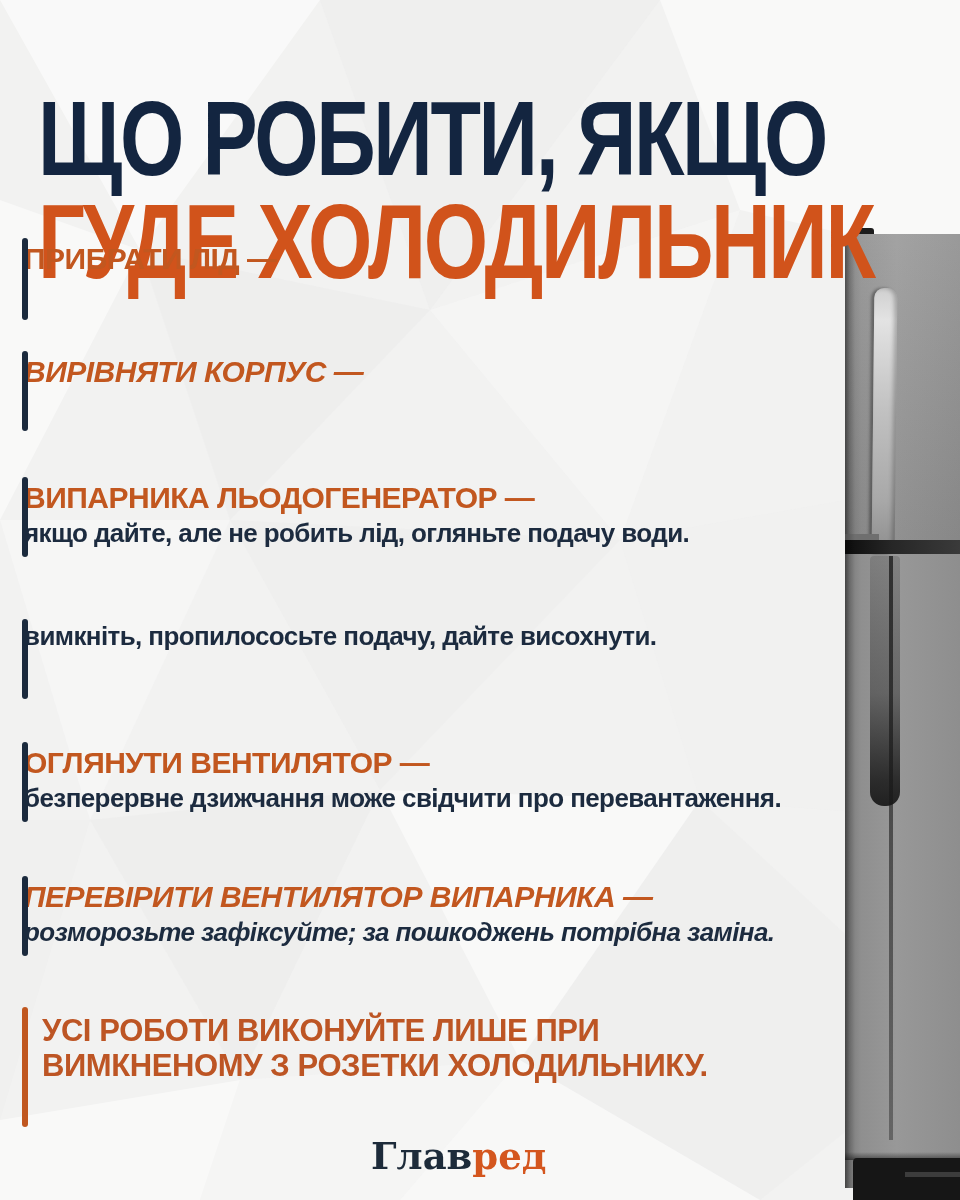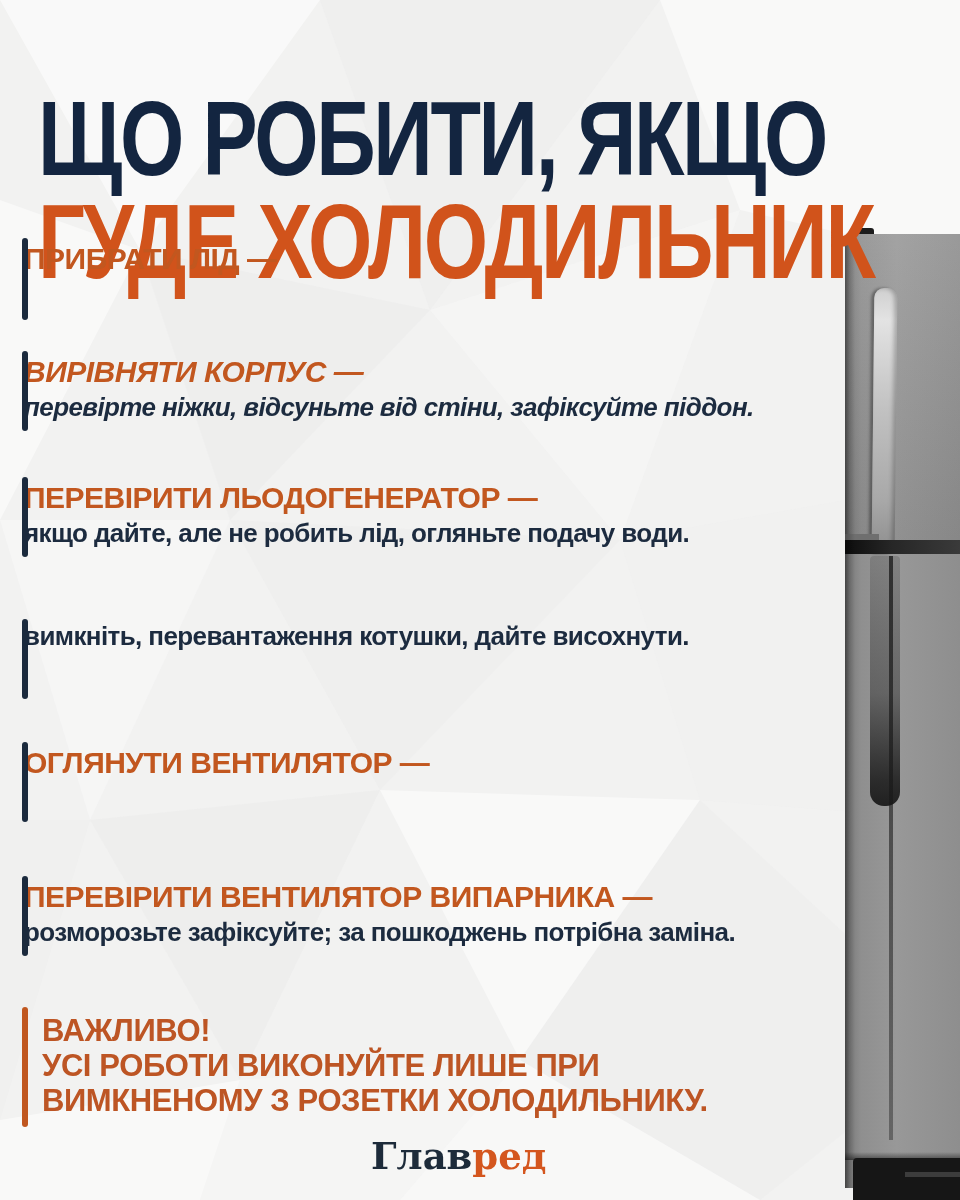--- a/index.html
+++ b/index.html
@@ -36,21 +36,21 @@
   }
   .tip-body {
     margin:1px 0 0 0; font-size:26px; line-height:33px; font-weight:bold;
     color:#1c2b3f; letter-spacing:-0.6px; white-space:nowrap;
   }
   #tips .tip:nth-of-type(1) { top:238px; height:82px; }
   #tips .tip:nth-of-type(2) { top:351px;font-style:italic; }
   #tips .tip:nth-of-type(3) { top:477px; }
   #tips .tip:nth-of-type(4) { top:619px; }
   #tips .tip:nth-of-type(5) { top:742px; }
-  #tips .tip:nth-of-type(6) { top:876px; }
+  #tips .tip:nth-of-type(6) { top:876px;font-style:italic; }
 
   
   .important {
     position:absolute; left:22px; top:1007px; width:860px; height:120px;
     padding-left:20px; box-sizing:border-box; z-index:3;
   }
   .important .bar {
     position:absolute; left:0; top:0; bottom:0; width:6px;
     background:#c0571f; border-radius:3px;
   }
@@ -174,49 +174,48 @@
 
   <div id="tips">
     <section class="tip">
       <span class="bar"></span>
       <h2 class="tip-heading">ПРИБРАТИ ЛІД —</h2>
     </section>
 
     <section class="tip">
       <span class="bar"></span>
       <h2 class="tip-heading">ВИРІВНЯТИ КОРПУС —</h2>
-      <p class="tip-body">перевірте ніжки, відсуньте від стіни, зафіксуйте піддон.</p>
-    </section>
-
-    <section class="tip">
-      <span class="bar"></span>
-      <h2 class="tip-heading">ПЕРЕВІРИТИ ЛЬОДОГЕНЕРАТОР —</h2>
+    </section>
+
+    <section class="tip">
+      <span class="bar"></span>
+      <h2 class="tip-heading">ВИПАРНИКА ЛЬОДОГЕНЕРАТОР —</h2>
       <p class="tip-body">якщо дайте, але не робить лід, огляньте подачу води.</p>
     </section>
 
     <section class="tip">
       <span class="bar"></span>
-      <p class="tip-body">вимкніть, перевантаження котушки, дайте висохнути.</p>
+      <p class="tip-body">вимкніть, пропилососьте подачу, дайте висохнути.</p>
     </section>
 
     <section class="tip">
       <span class="bar"></span>
       <h2 class="tip-heading">ОГЛЯНУТИ ВЕНТИЛЯТОР —</h2>
+      <p class="tip-body">безперервне дзижчання може свідчити про перевантаження.</p>
     </section>
 
     <section class="tip">
       <span class="bar"></span>
       <h2 class="tip-heading">ПЕРЕВІРИТИ ВЕНТИЛЯТОР ВИПАРНИКА —</h2>
       <p class="tip-body">розморозьте зафіксуйте; за пошкоджень потрібна заміна.</p>
     </section>
   </div>
 
   <section class="important">
     <span class="bar"></span>
-    <div class="important-line">ВАЖЛИВО!</div>
     <div class="important-line">УСІ РОБОТИ ВИКОНУЙТЕ ЛИШЕ ПРИ</div>
     <div class="important-line">ВИМКНЕНОМУ З РОЗЕТКИ ХОЛОДИЛЬНИКУ.</div>
   </section>
 
   <div class="logo">
     <span class="logo-navy">Глав</span><span class="logo-orange">ред</span>
   </div>
 
 </div>
 

